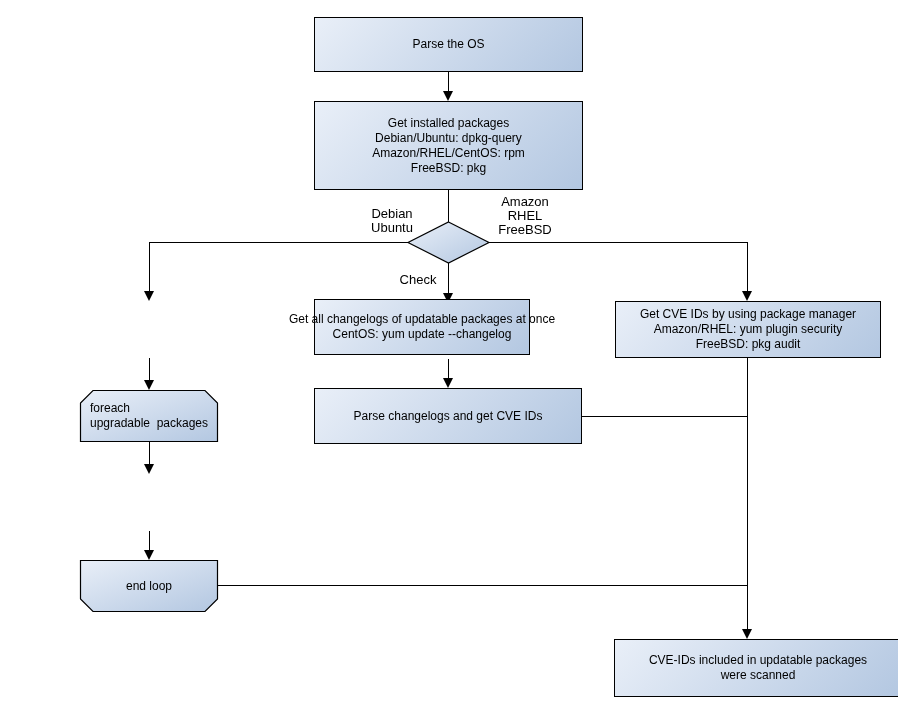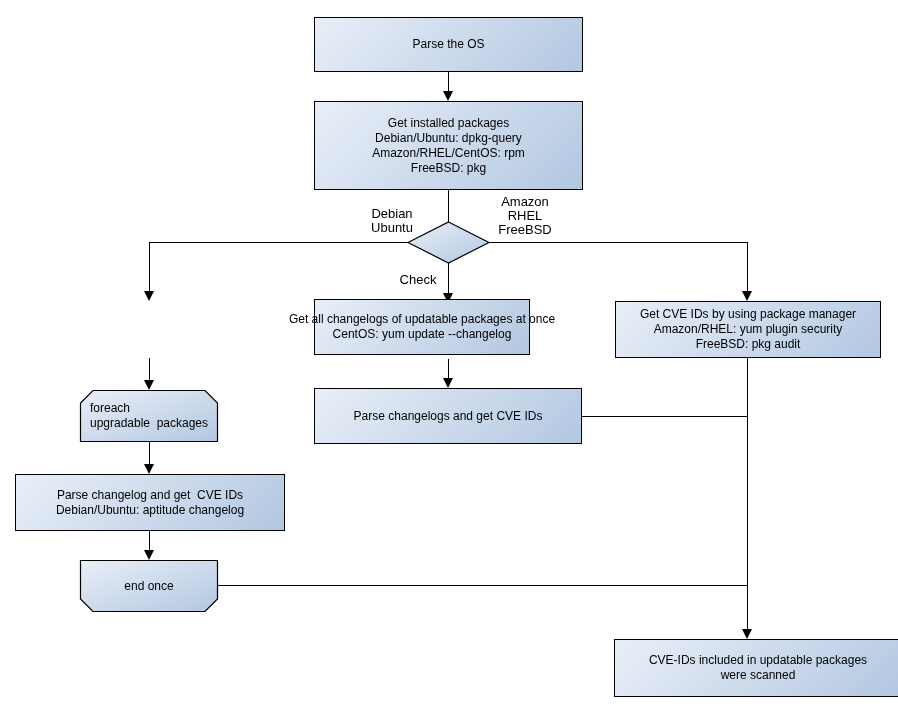--- a/index.html
+++ b/index.html
@@ -98,32 +98,30 @@
 
   <svg class="shape-svg" style="left:80px;top:390px" width="138" height="52" viewBox="0 0 138 52">
     <polygon class="shape-poly" points="13,0.5 125,0.5 137.5,13 137.5,51.5 0.5,51.5 0.5,13"></polygon>
   </svg>
   <div class="shape-label" style="left:80px;top:390px;width:138px;height:52px">foreach
 upgradable  packages</div>
 
   <svg class="shape-svg" style="left:80px;top:560px" width="138" height="52" viewBox="0 0 138 52">
     <polygon class="shape-poly" points="0.5,0.5 137.5,0.5 137.5,39 125,51.5 13,51.5 0.5,39"></polygon>
   </svg>
-  <div class="shape-label" style="left:80px;top:560px;width:138px;height:52px">end once</div>
+  <div class="shape-label" style="left:80px;top:560px;width:138px;height:52px">end loop</div>
 
   <div class="node" style="left:314px;top:17px;width:269px;height:55px">Parse the OS</div>
 
   <div class="node" style="left:314px;top:101px;width:269px;height:89px">Get installed packages
 Debian/Ubuntu: dpkg-query
 Amazon/RHEL/CentOS: rpm
 FreeBSD: pkg</div>
 
 
-  <div class="node" style="left:15px;top:474px;width:270px;height:57px">Parse changelog and get  CVE IDs
-Debian/Ubuntu: aptitude changelog</div>
 
   <div class="node" style="left:314px;top:299px;width:216px;height:56px">Get all changelogs of updatable packages at once
 CentOS: yum update --changelog</div>
 
   <div class="node" style="left:615px;top:301px;width:266px;height:57px">Get CVE IDs by using package manager
 Amazon/RHEL: yum plugin security
 FreeBSD: pkg audit</div>
 
   <div class="node" style="left:314px;top:388px;width:268px;height:56px">Parse changelogs and get CVE IDs</div>
 

